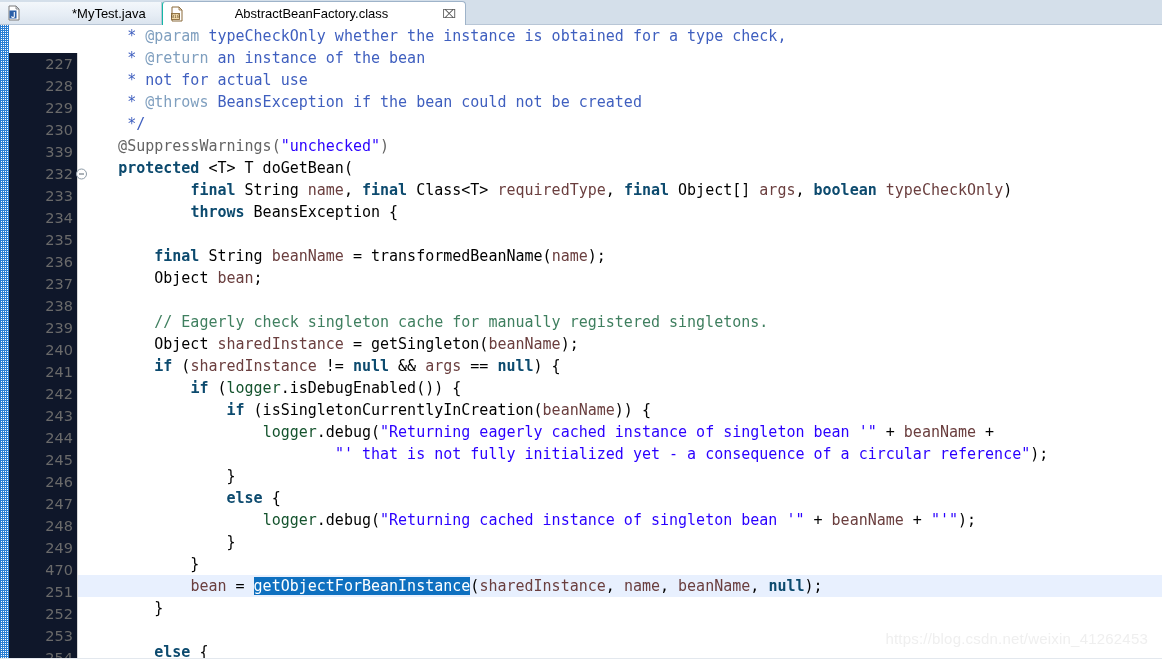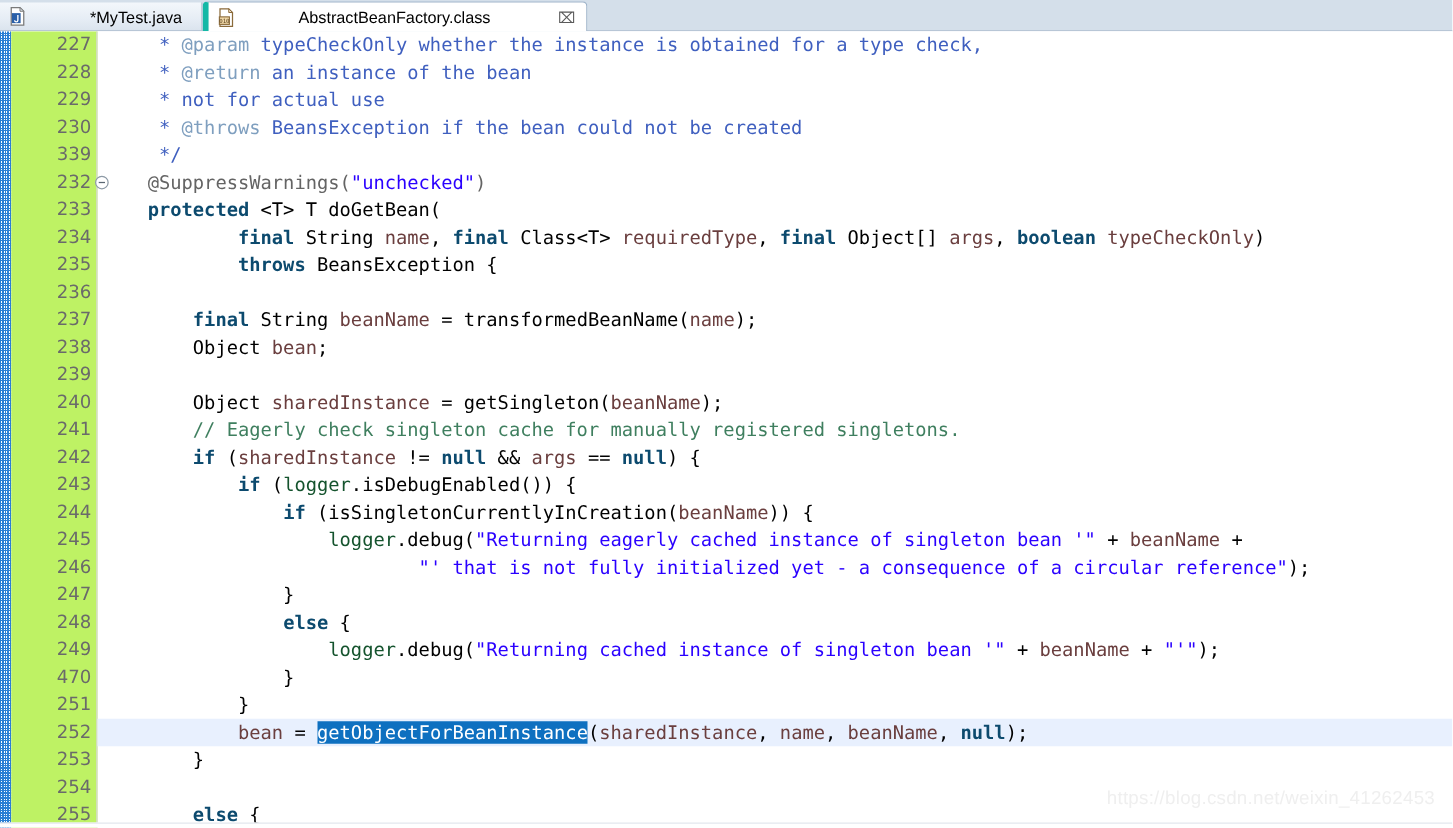--- a/index.html
+++ b/index.html
@@ -36,21 +36,21 @@
     cursor: default;
     gap: 46px;
   }
   .tab.inactive {
     background: linear-gradient(to bottom, #f3f7fb 0%, #e6edf5 60%, #dbe4ee 100%);
     border-right: 1px solid #b8c6d6;
   }
   .tab.active {
     background: #ffffff;
     border-top: 1px solid #9eb3c9;
-    border-left: 5px solid #14b8a6;
+    border-left: 1px solid #14b8a6;
     border-right: 1px solid #9eb3c9;
     border-top-left-radius: 4px;
     border-top-right-radius: 4px;
     height: 24px;
     margin-bottom: -1px;
   }
   .tab-label { margin: 0 6px 0 4px; white-space: nowrap; }
   .tab-close {
     font-size: 12px;
     color: #5a5a5a;
@@ -73,23 +73,24 @@
     flex: 0 0 9px;
     background-color: #ffffff;
     background-image:
       repeating-linear-gradient(0deg,  #2b7fd4 0px, #2b7fd4 1px, transparent 1px, transparent 2px),
       repeating-linear-gradient(90deg, #2b7fd4 0px, #2b7fd4 1px, transparent 1px, transparent 2px);
     opacity: 1;
   }
   #gutter {
     width: 68px;
     flex: 0 0 68px;
-    background: #bef264;
+    background: #0f172a;
     border-right: 1px solid #d8d8d8;
     position: relative;
+    margin-top: 28px;
   }
   #gutter .ln {
     height: 22px;
     line-height: 22px;
     font-family: "DejaVu Sans", sans-serif;
     font-size: 14.5px;
     color: #6a6a6a;
     text-align: right;
     padding-right: 4px;
     box-sizing: border-box;
@@ -234,22 +235,22 @@
       <div class="cline"><span class="jdoc">     * </span><span class="jtag">@throws</span><span class="jdoc"> BeansException if the bean could not be created</span></div>
       <div class="cline"><span class="jdoc">     */</span></div>
       <div class="cline"><span class="ann">    @SuppressWarnings(</span><span class="str">"unchecked"</span><span class="ann">)</span></div>
       <div class="cline"><span class="plain">    </span><span class="kw">protected</span><span class="plain"> &lt;T&gt; T doGetBean(</span></div>
       <div class="cline"><span class="plain">            </span><span class="kw">final</span><span class="plain"> String </span><span class="par">name</span><span class="plain">, </span><span class="kw">final</span><span class="plain"> Class&lt;T&gt; </span><span class="par">requiredType</span><span class="plain">, </span><span class="kw">final</span><span class="plain"> Object[] </span><span class="par">args</span><span class="plain">, </span><span class="kw">boolean</span><span class="plain"> </span><span class="par">typeCheckOnly</span><span class="plain">)</span></div>
       <div class="cline"><span class="plain">            </span><span class="kw">throws</span><span class="plain"> BeansException {</span></div>
       <div class="cline"><span class="plain"></span></div>
       <div class="cline"><span class="plain">        </span><span class="kw">final</span><span class="plain"> String </span><span class="par">beanName</span><span class="plain"> = transformedBeanName(</span><span class="par">name</span><span class="plain">);</span></div>
       <div class="cline"><span class="plain">        Object </span><span class="par">bean</span><span class="plain">;</span></div>
       <div class="cline"><span class="plain"></span></div>
+      <div class="cline"><span class="cmt">        // Eagerly check singleton cache for manually registered singletons.</span></div>
       <div class="cline"><span class="plain">        Object </span><span class="par">sharedInstance</span><span class="plain"> = getSingleton(</span><span class="par">beanName</span><span class="plain">);</span></div>
-      <div class="cline"><span class="cmt">        // Eagerly check singleton cache for manually registered singletons.</span></div>
       <div class="cline"><span class="plain">        </span><span class="kw">if</span><span class="plain"> (</span><span class="par">sharedInstance</span><span class="plain"> != </span><span class="kw">null</span><span class="plain"> &amp;&amp; </span><span class="par">args</span><span class="plain"> == </span><span class="kw">null</span><span class="plain">) {</span></div>
       <div class="cline"><span class="plain">            </span><span class="kw">if</span><span class="plain"> (</span><span class="fld">logger</span><span class="plain">.isDebugEnabled()) {</span></div>
       <div class="cline"><span class="plain">                </span><span class="kw">if</span><span class="plain"> (isSingletonCurrentlyInCreation(</span><span class="par">beanName</span><span class="plain">)) {</span></div>
       <div class="cline"><span class="plain">                    </span><span class="fld">logger</span><span class="plain">.debug(</span><span class="str">"Returning eagerly cached instance of singleton bean '"</span><span class="plain"> + </span><span class="par">beanName</span><span class="plain"> +</span></div>
       <div class="cline"><span class="plain">                            </span><span class="str">"' that is not fully initialized yet - a consequence of a circular reference"</span><span class="plain">);</span></div>
       <div class="cline"><span class="plain">                }</span></div>
       <div class="cline"><span class="plain">                </span><span class="kw">else</span><span class="plain"> {</span></div>
       <div class="cline"><span class="plain">                    </span><span class="fld">logger</span><span class="plain">.debug(</span><span class="str">"Returning cached instance of singleton bean '"</span><span class="plain"> + </span><span class="par">beanName</span><span class="plain"> + </span><span class="str">"'"</span><span class="plain">);</span></div>
       <div class="cline"><span class="plain">                }</span></div>
       <div class="cline"><span class="plain">            }</span></div>

